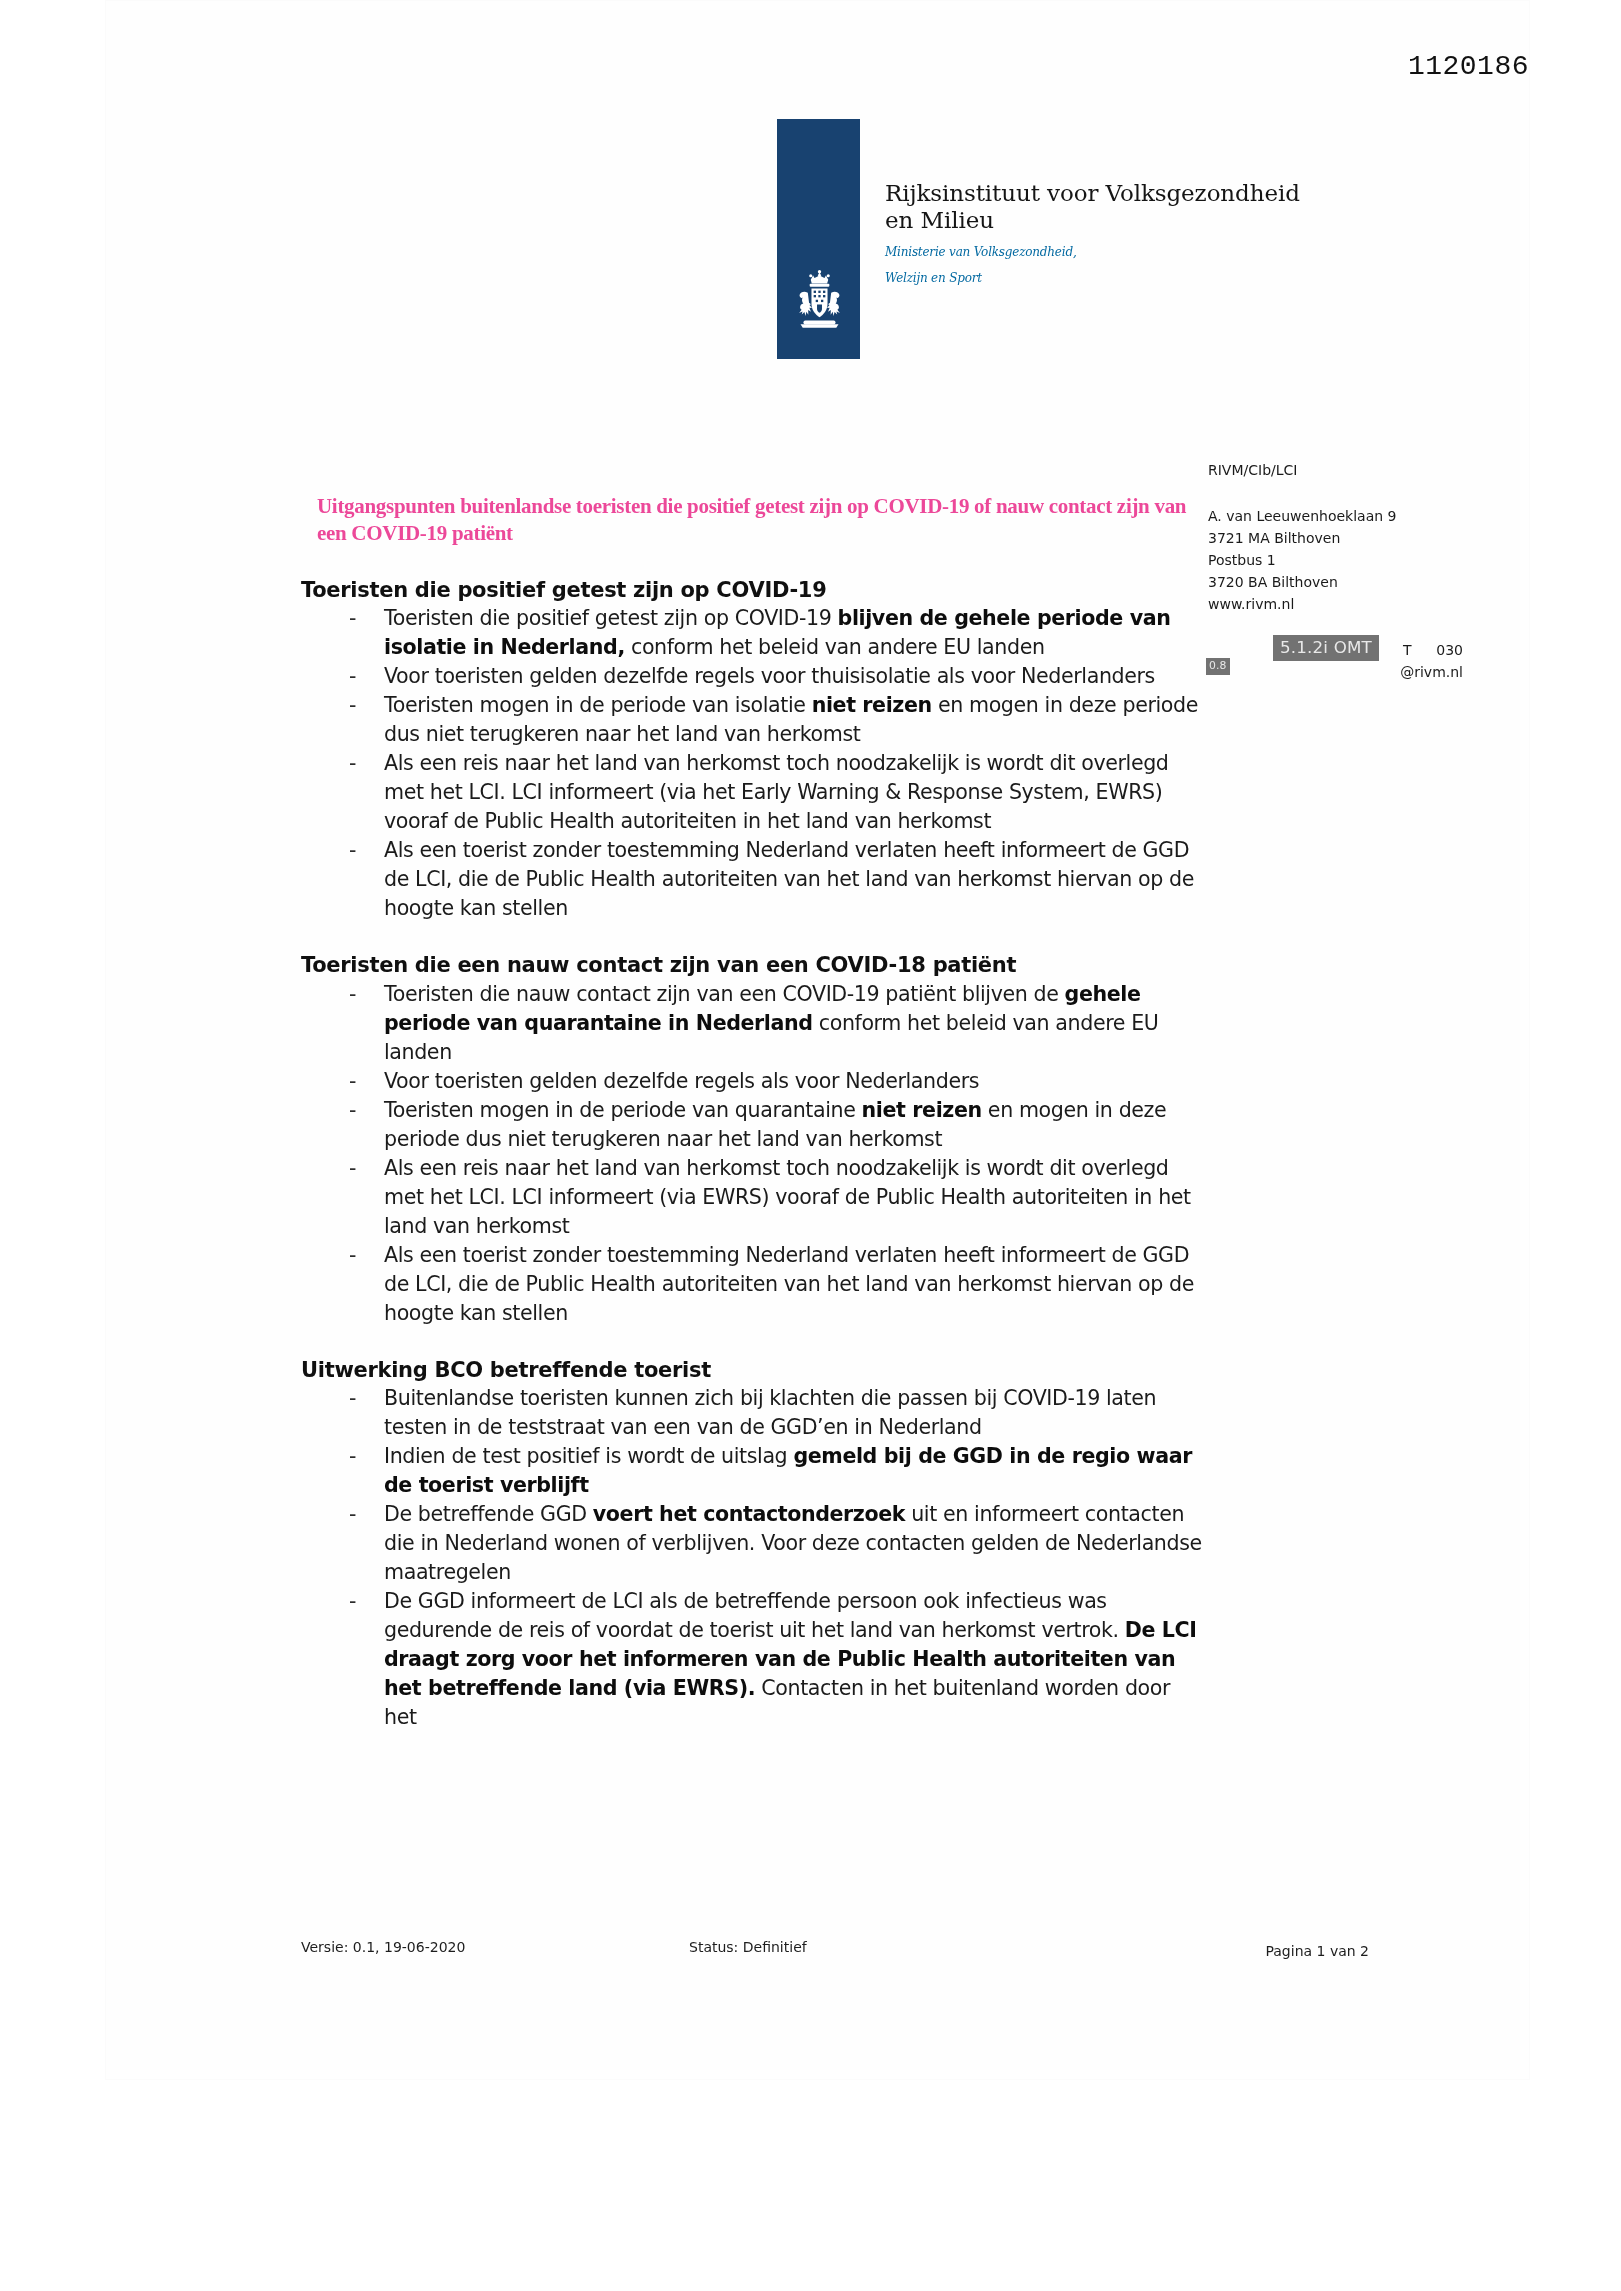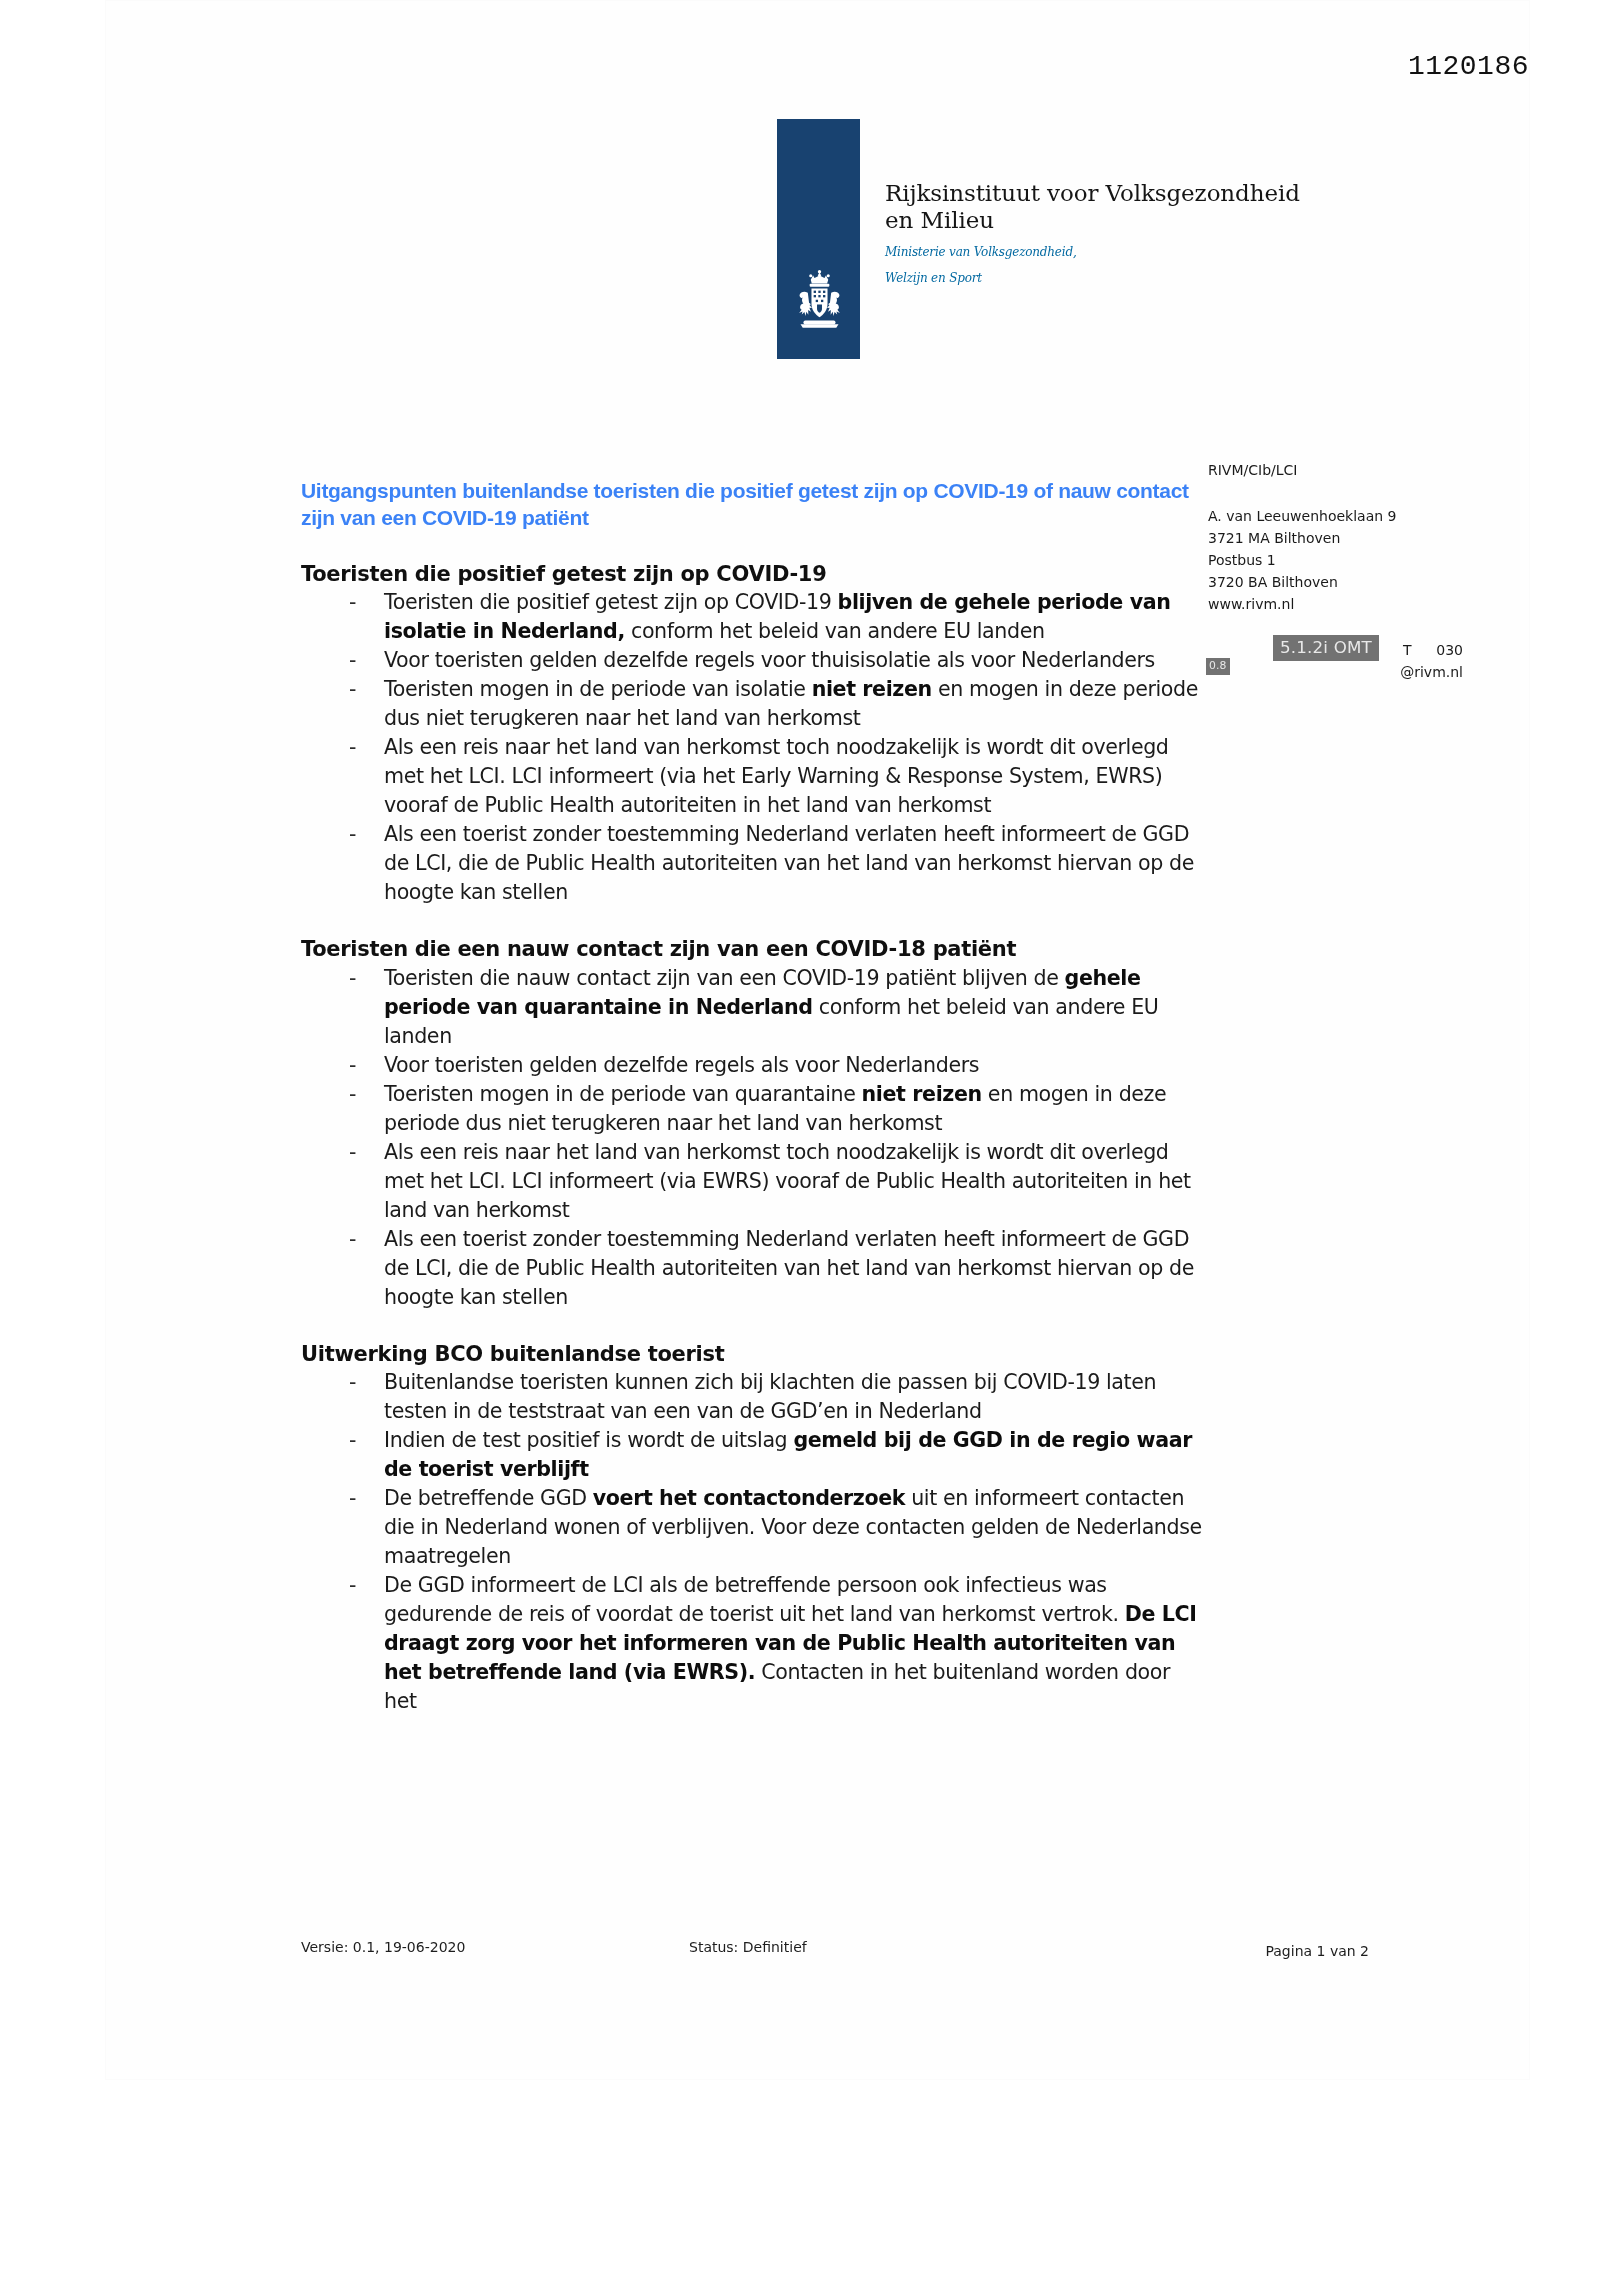--- a/index.html
+++ b/index.html
@@ -138,27 +138,27 @@
 
   
   #main {
     position: absolute;
     left: 301px;
     top: 477px;
     width: 902px;
     color: #141414;
   }
   h1.doc-title {
-    font-family: Liberation Sans, sans-serif;
+    font-family: Liberation Serif, serif;
     font-weight: bold;
     font-size: 21px;
     line-height: 27.4px;
     letter-spacing: -0.3px;
-    margin: 0;
-    color: #3b82f6;
+    margin: 16px;
+    color: #ec4899;
   }
   h2.section-heading {
     font-family: "DejaVu Sans", sans-serif;
     font-weight: bold;
     font-size: 21px;
     line-height: 27.4px;
     letter-spacing: -0.3px;
     margin: 29px 0 0 0;
     color: #101010;
   }
@@ -294,21 +294,21 @@
           <li><span class="dash">-</span><span>Als een toerist zonder toestemming Nederland verlaten heeft informeert de GGD de LCI, die de Public Health autoriteiten van het land van herkomst hiervan op de hoogte kan stellen</span></li>
         </ul>
         <h2 class="section-heading">Toeristen die een nauw contact zijn van een COVID-18 patiënt</h2>
         <ul class="bullets">
           <li><span class="dash">-</span><span>Toeristen die nauw contact zijn van een COVID-19 patiënt blijven de </span><b>gehele periode van quarantaine in Nederland</b><span> conform het beleid van andere EU landen</span></li>
           <li><span class="dash">-</span><span>Voor toeristen gelden dezelfde regels als voor Nederlanders</span></li>
           <li><span class="dash">-</span><span>Toeristen mogen in de periode van quarantaine </span><b>niet reizen</b><span> en mogen in deze periode dus niet terugkeren naar het land van herkomst</span></li>
           <li><span class="dash">-</span><span>Als een reis naar het land van herkomst toch noodzakelijk is wordt dit overlegd met het LCI. LCI informeert (via EWRS) vooraf de Public Health autoriteiten in het land van herkomst</span></li>
           <li><span class="dash">-</span><span>Als een toerist zonder toestemming Nederland verlaten heeft informeert de GGD de LCI, die de Public Health autoriteiten van het land van herkomst hiervan op de hoogte kan stellen</span></li>
         </ul>
-        <h2 class="section-heading">Uitwerking BCO buitenlandse toerist</h2>
+        <h2 class="section-heading">Uitwerking BCO betreffende toerist</h2>
         <ul class="bullets">
           <li><span class="dash">-</span><span>Buitenlandse toeristen kunnen zich bij klachten die passen bij COVID-19 laten testen in de teststraat van een van de GGD’en in Nederland</span></li>
           <li><span class="dash">-</span><span>Indien de test positief is wordt de uitslag </span><b>gemeld bij de GGD in de regio waar de toerist verblijft</b></li>
           <li><span class="dash">-</span><span>De betreffende GGD </span><b>voert het contactonderzoek</b><span> uit en informeert contacten die in Nederland wonen of verblijven. Voor deze contacten gelden de Nederlandse maatregelen</span></li>
           <li><span class="dash">-</span><span>De GGD informeert de LCI als de betreffende persoon ook infectieus was gedurende de reis of voordat de toerist uit het land van herkomst vertrok. </span><b>De LCI draagt zorg voor het informeren van de Public Health autoriteiten van het betreffende land (via EWRS).</b><span> Contacten in het buitenland worden door het</span></li>
         </ul>
       </div>
   </div>
 
   <div id="footer">

